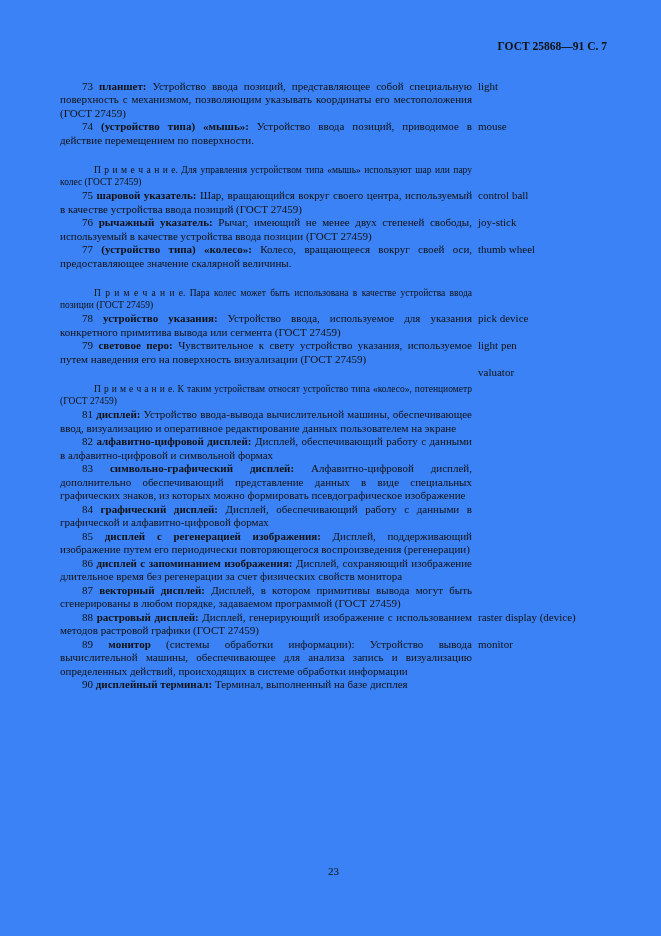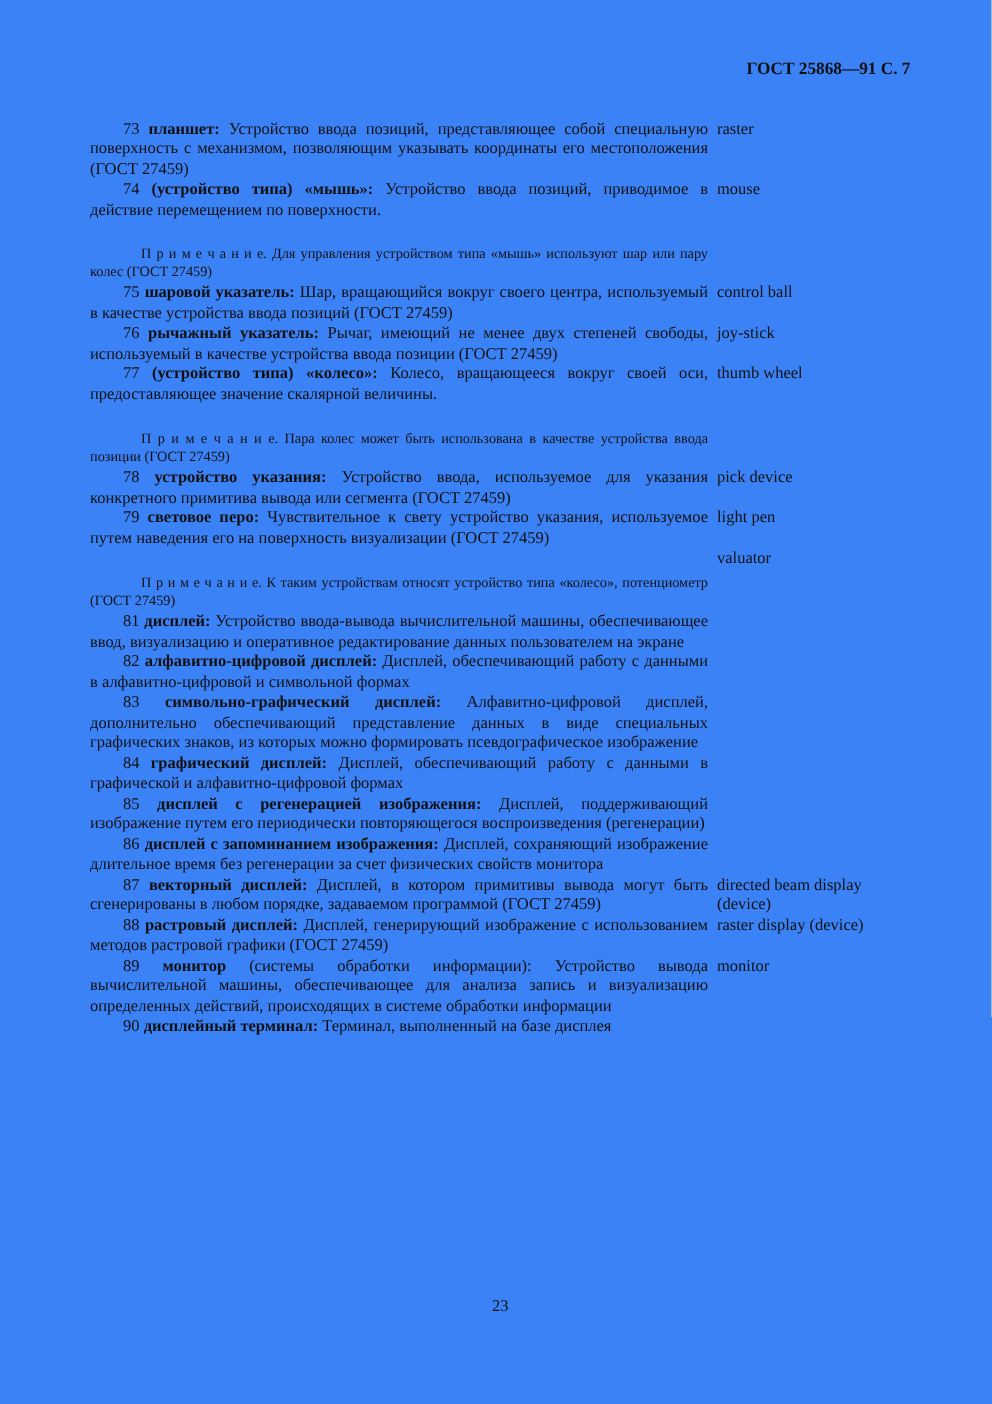--- a/index.html
+++ b/index.html
@@ -83,21 +83,21 @@
   <div class="header">
     <span>ГОСТ 25868—91 С. 7</span>
   </div>
 
   <div class="terms">
   <div class="entry">
     <div class="entry-text">
       <p class="def"><span class="num">73 </span><span class="term">планшет:</span><span class="term-suffix"></span><span class="body-text"> Устройство ввода позиций, представляющее собой специальную поверхность с механизмом, позволяющим указывать координаты его местоположения (ГОСТ 27459)</span></p>
 
     </div>
-    <div class="entry-en">raster</div>
+    <div class="entry-en">light</div>
   </div>
 
   <div class="entry">
     <div class="entry-text">
       <p class="def"><span class="num">74 </span><span class="term">(устройство типа) «мышь»:</span><span class="term-suffix"></span><span class="body-text"> Устройство ввода позиций, приводимое в действие перемещением по поверхности.</span></p>
       <p class="note">П р и м е ч а н и е.  Для управления устройством типа «мышь» используют шар или пару колес (ГОСТ 27459)</p>
     </div>
     <div class="entry-en">mouse</div>
   </div>
 
@@ -194,21 +194,20 @@
 
     </div>
     <div class="entry-en"></div>
   </div>
 
   <div class="entry">
     <div class="entry-text">
       <p class="def"><span class="num">87 </span><span class="term">векторный дисплей:</span><span class="term-suffix"></span><span class="body-text"> Дисплей, в котором примитивы вывода могут быть сгенерированы в любом порядке, задаваемом программой (ГОСТ 27459)</span></p>
 
     </div>
-    <div class="entry-en">directed beam display (device)</div>
   </div>
 
   <div class="entry">
     <div class="entry-text">
       <p class="def"><span class="num">88 </span><span class="term">растровый дисплей:</span><span class="term-suffix"></span><span class="body-text"> Дисплей, генерирующий изображение с использованием методов растровой графики (ГОСТ 27459)</span></p>
 
     </div>
     <div class="entry-en">raster display (device)</div>
   </div>
 

